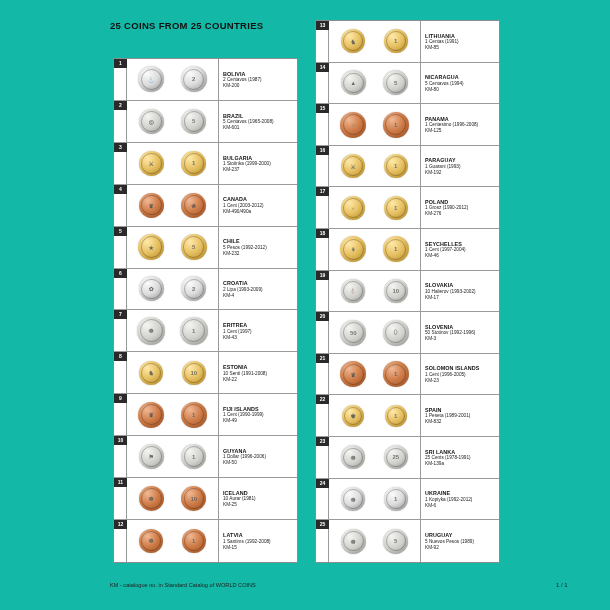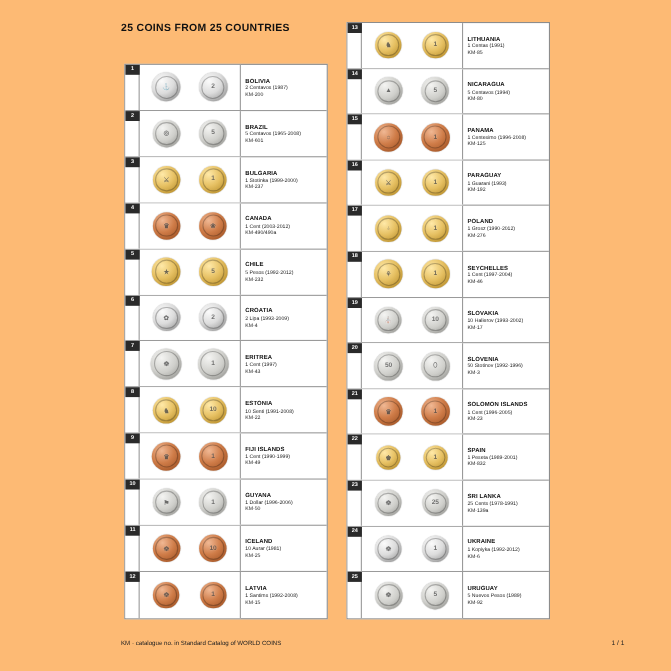--- a/index.html
+++ b/index.html
@@ -6,21 +6,21 @@
   body{
     width:610px;height:610px;
     background:#ffffff;
     font-family:"Liberation Sans", sans-serif;
     color:#111;
     overflow:hidden;
     position:relative;
   }
   .page{
     position:absolute;inset:0;
-    background:#fdba74;
+    background:#14b8a6;
   }
   .title{
     position:absolute;
     left:110px;top:20px;
     font-size:9.5px;
     font-weight:bold;
     letter-spacing:0.3px;
   }
   .footer-left{
     position:absolute;

